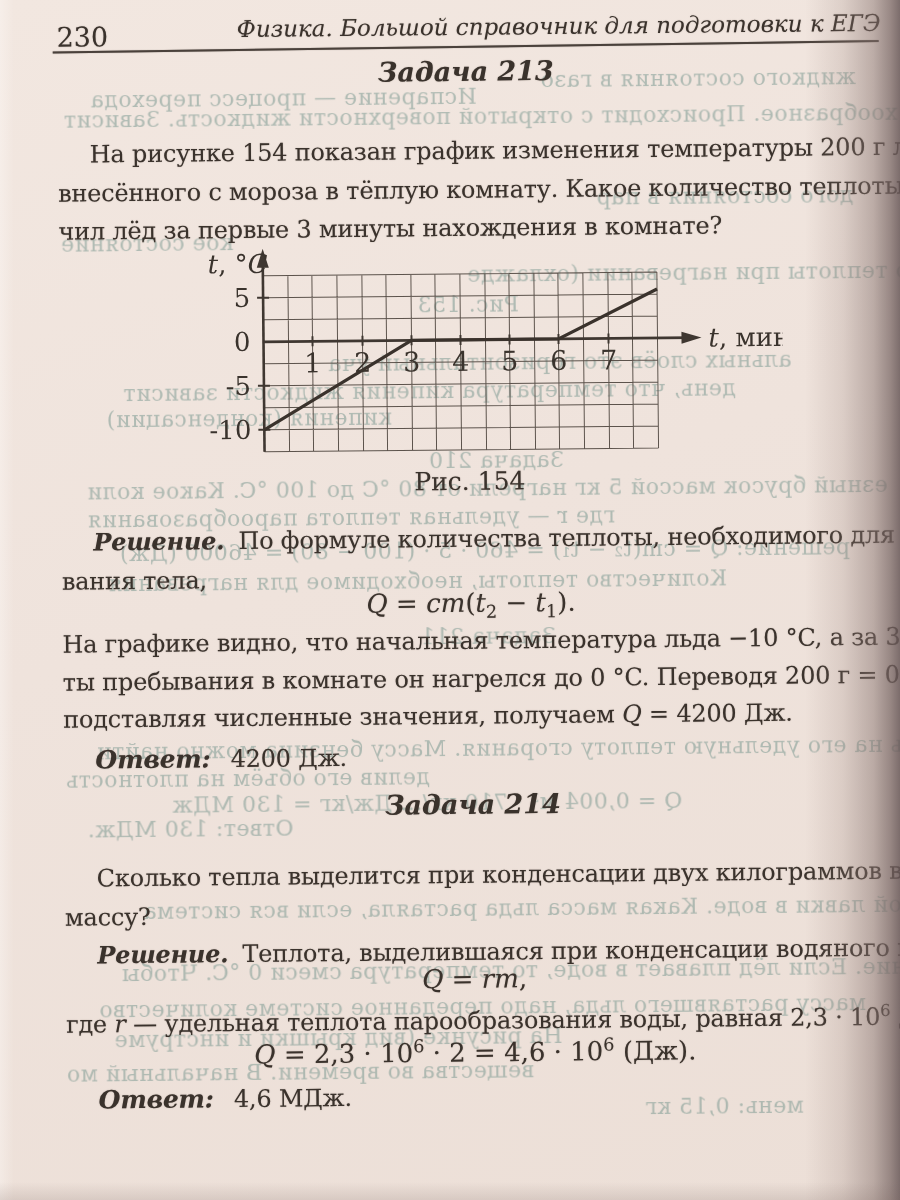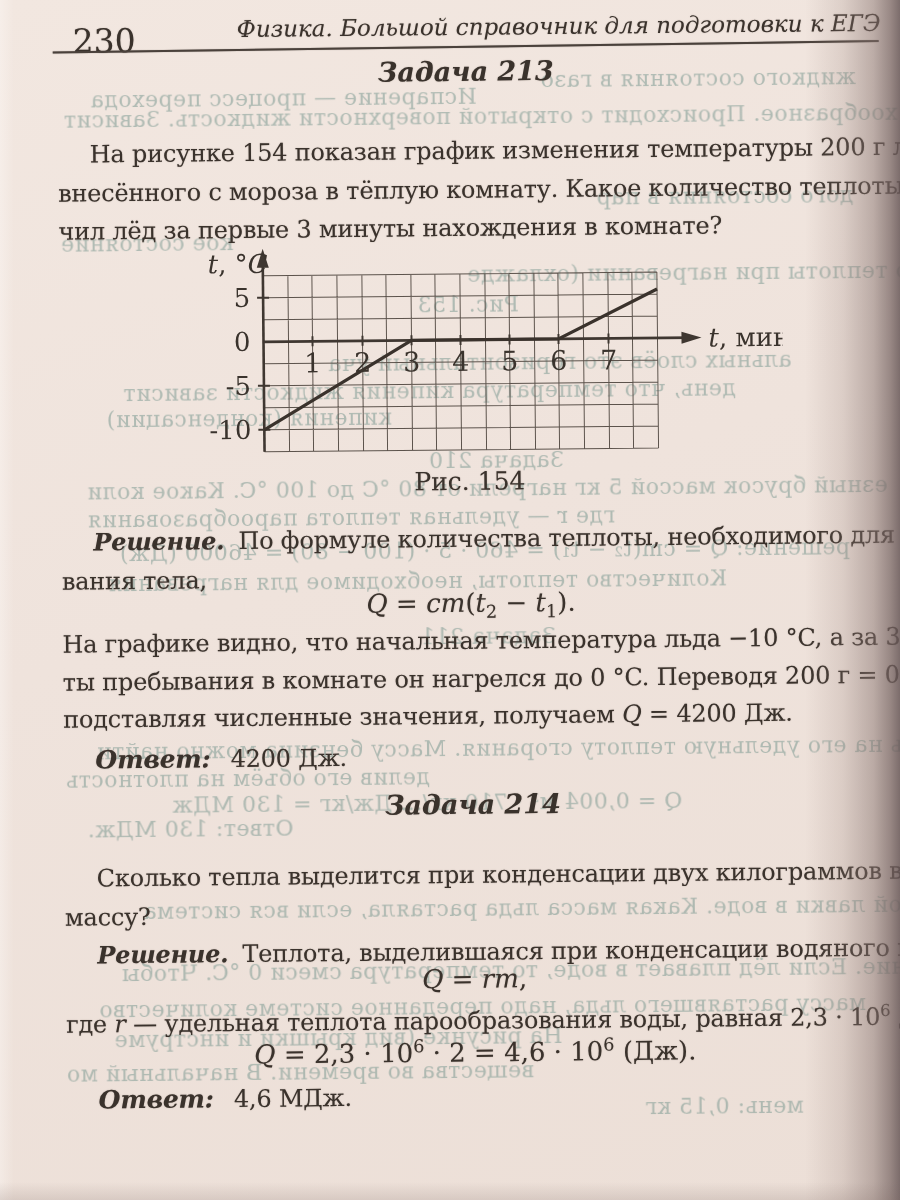--- a/index.html
+++ b/index.html
@@ -14,21 +14,21 @@
   }
   .tilt{
     position:absolute;left:0;top:0;width:900px;height:1200px;
     transform:rotate(-0.55deg);transform-origin:450px 600px;
   }
   .ink{color:#3a322c;text-shadow:0 0 1.2px rgba(58,46,38,.38);}
   .abs{position:absolute;white-space:nowrap;}
   .it{font-style:italic;}
   .center-col{left:60px;width:822px;text-align:center;}
 
-  .page-number{left:78px;top:18px;font-size:33px;}
+  .page-number{left:62px;top:18px;font-size:27px;}
   .running-title{right:14px;top:14px;font-style:italic;font-size:23px;}
   .header-rule{left:58px;top:46px;width:826px;height:2px;background:#4a413b;
     box-shadow:0 0 1px rgba(74,65,59,.6);transform:rotate(-0.25deg);}
 
   .h-problem{font-size:27px;font-weight:bold;font-style:italic;}
   .body-line{font-size:24px;letter-spacing:-0.2px;}
   .sol-label{font-weight:bold;font-style:italic;margin-right:14px;}
   .ans-label{font-weight:bold;font-style:italic;margin-right:20px;font-size:25px;}
   .formula{font-size:26px;}
   .formula sub{font-size:0.68em;}

